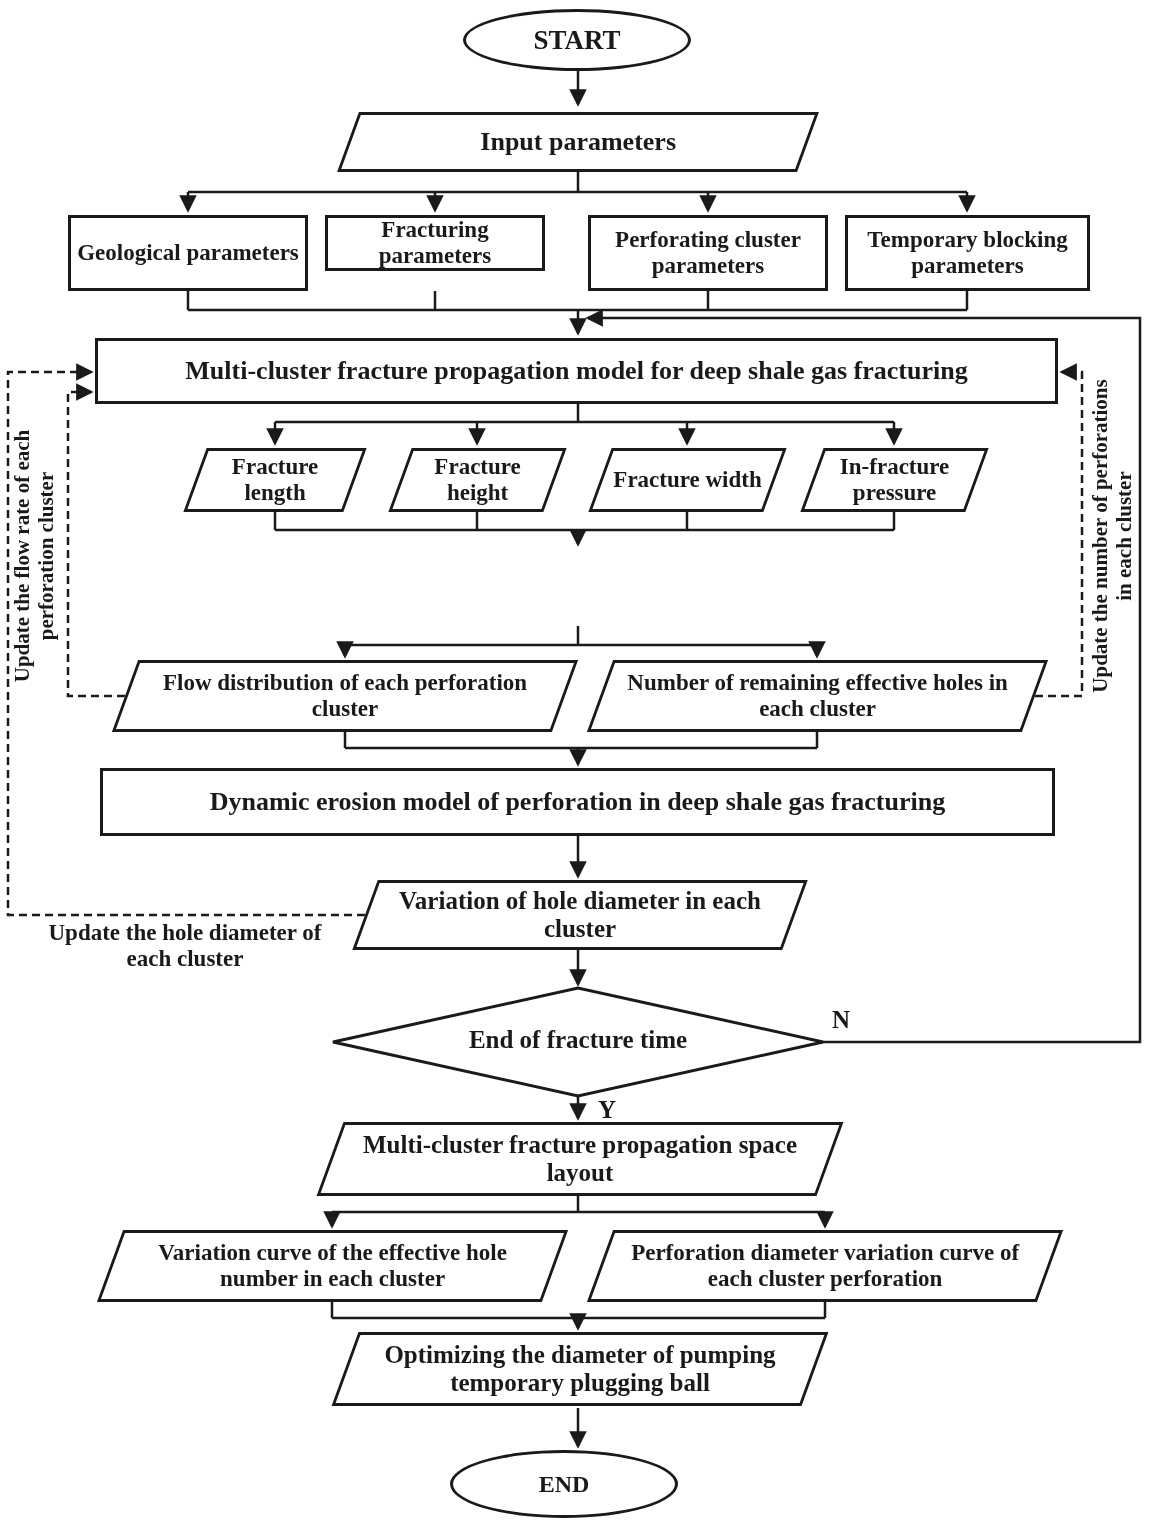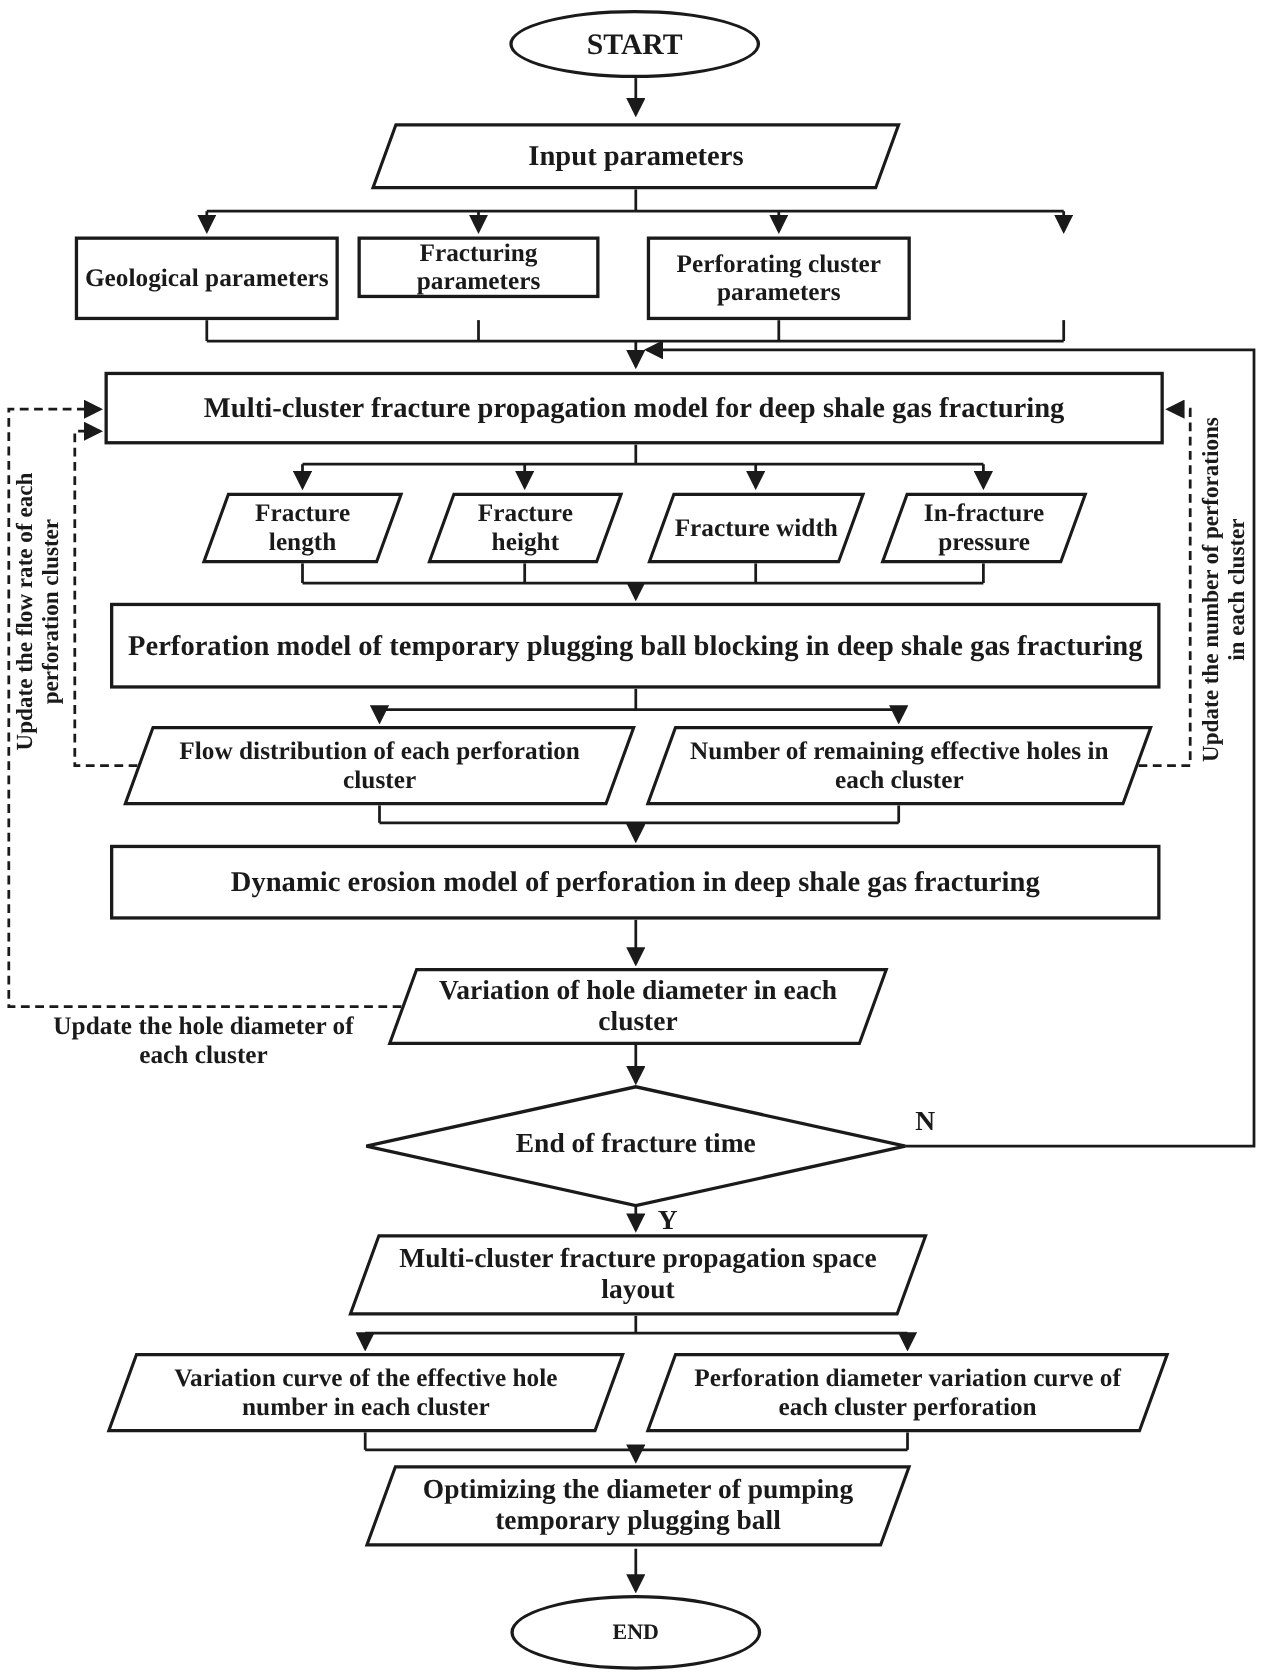--- a/index.html
+++ b/index.html
@@ -130,41 +130,41 @@
 
   <div class="shape" style="left:68px;top:215px;width:240px;height:76px;font-size:23px;">
     <span>Geological parameters</span>
   </div>
   <div class="shape" style="left:325px;top:215px;width:220px;height:56px;font-size:23px;">
     <span>Fracturing parameters</span>
   </div>
   <div class="shape" style="left:588px;top:215px;width:240px;height:76px;font-size:23px;">
     <span>Perforating cluster parameters</span>
   </div>
+  <div class="shape" style="left:845px;top:215px;width:245px;height:76px;font-size:23px;">
+    <span>Temporary blocking parameters</span>
+  </div>
 
   <div class="shape" style="left:95px;top:338px;width:963px;height:66px;font-size:26px;">
     <span>Multi-cluster fracture propagation model for deep shale gas fracturing</span>
   </div>
 
   <div class="shape para" style="left:195px;top:448px;width:160px;height:64px;font-size:23px;">
     <span class="txt">Fracture length</span>
   </div>
   <div class="shape para" style="left:400px;top:448px;width:155px;height:64px;font-size:23px;">
     <span class="txt">Fracture height</span>
   </div>
   <div class="shape para" style="left:600px;top:448px;width:175px;height:64px;font-size:23px;">
     <span class="txt">Fracture width</span>
   </div>
   <div class="shape para" style="left:812px;top:448px;width:165px;height:64px;font-size:23px;">
     <span class="txt">In-fracture pressure</span>
   </div>
 
-  <div class="shape" style="left:100px;top:548px;width:955px;height:78px;font-size:26px;">
-    <span>Perforation model of temporary plugging ball blocking in deep shale gas fracturing</span>
-  </div>
 
   <div class="shape para" style="left:125px;top:660px;width:440px;height:72px;font-size:23px;">
     <span class="txt">Flow distribution of each perforation cluster</span>
   </div>
   <div class="shape para" style="left:600px;top:660px;width:435px;height:72px;font-size:23px;">
     <span class="txt">Number of remaining effective holes in each cluster</span>
   </div>
 
   <div class="shape" style="left:100px;top:768px;width:955px;height:68px;font-size:26px;">
     <span>Dynamic erosion model of perforation in deep shale gas fracturing</span>
@@ -188,21 +188,21 @@
     <span class="txt">Variation curve of the effective hole number in each cluster</span>
   </div>
   <div class="shape para" style="left:600px;top:1230px;width:450px;height:72px;font-size:23px;">
     <span class="txt">Perforation diameter variation curve of each cluster perforation</span>
   </div>
 
   <div class="shape para" style="left:345px;top:1332px;width:470px;height:74px;font-size:25px;">
     <span class="txt">Optimizing the diameter of pumping temporary plugging ball</span>
   </div>
 
-  <div class="shape ellipse" style="left:464px;top:1450px;width:228px;height:68px;font-size:20px;">
+  <div class="shape ellipse" style="left:450px;top:1450px;width:228px;height:68px;font-size:24px;">
     <span>END</span>
   </div>
 
   <div class="plain rot" style="left:-135px;top:528px;width:340px;height:56px;font-size:21px;">Update the flow rate of each perforation cluster</div>
   <div class="plain rot" style="left:948px;top:510px;width:330px;height:52px;font-size:21px;">Update the number of perforations in each cluster</div>
 
   <div class="plain" style="left:30px;top:920px;width:310px;font-size:23px;text-align:center;">Update the hole diameter of each cluster</div>
 
 </div>
 

